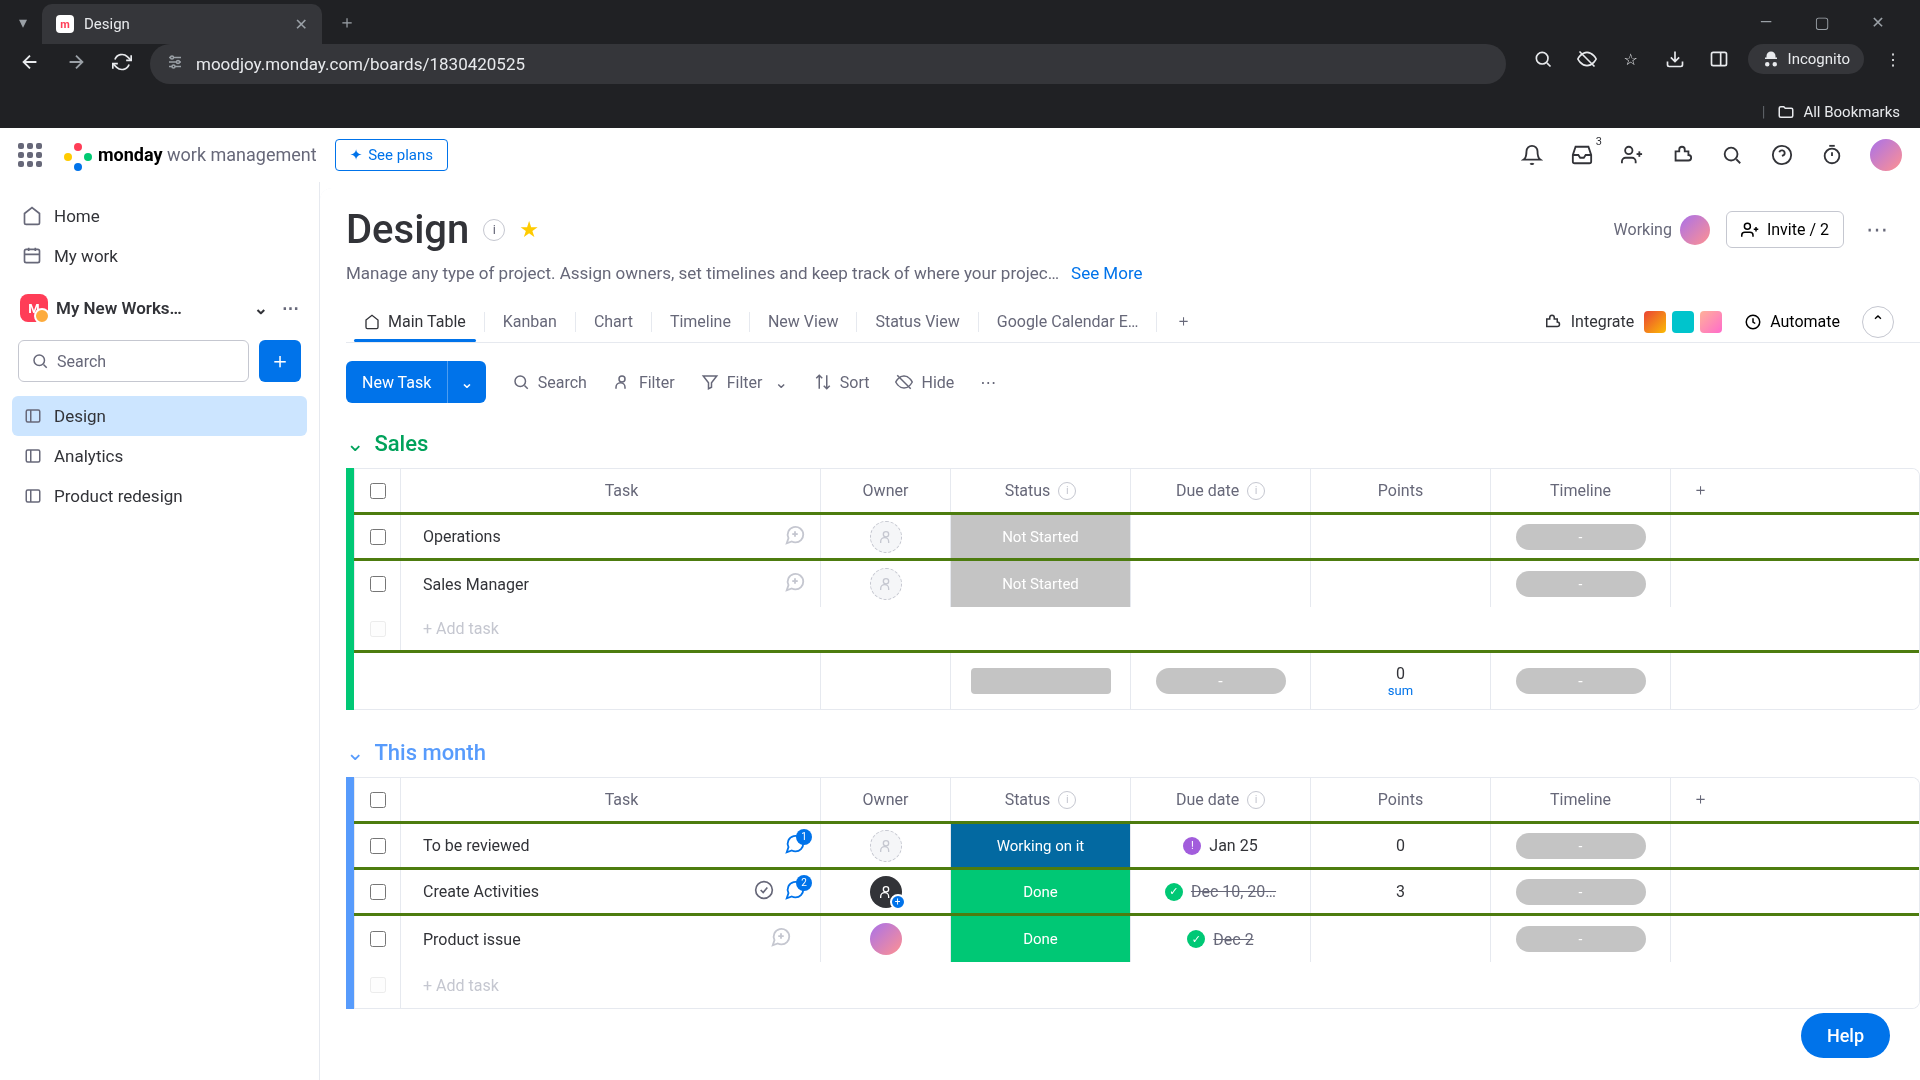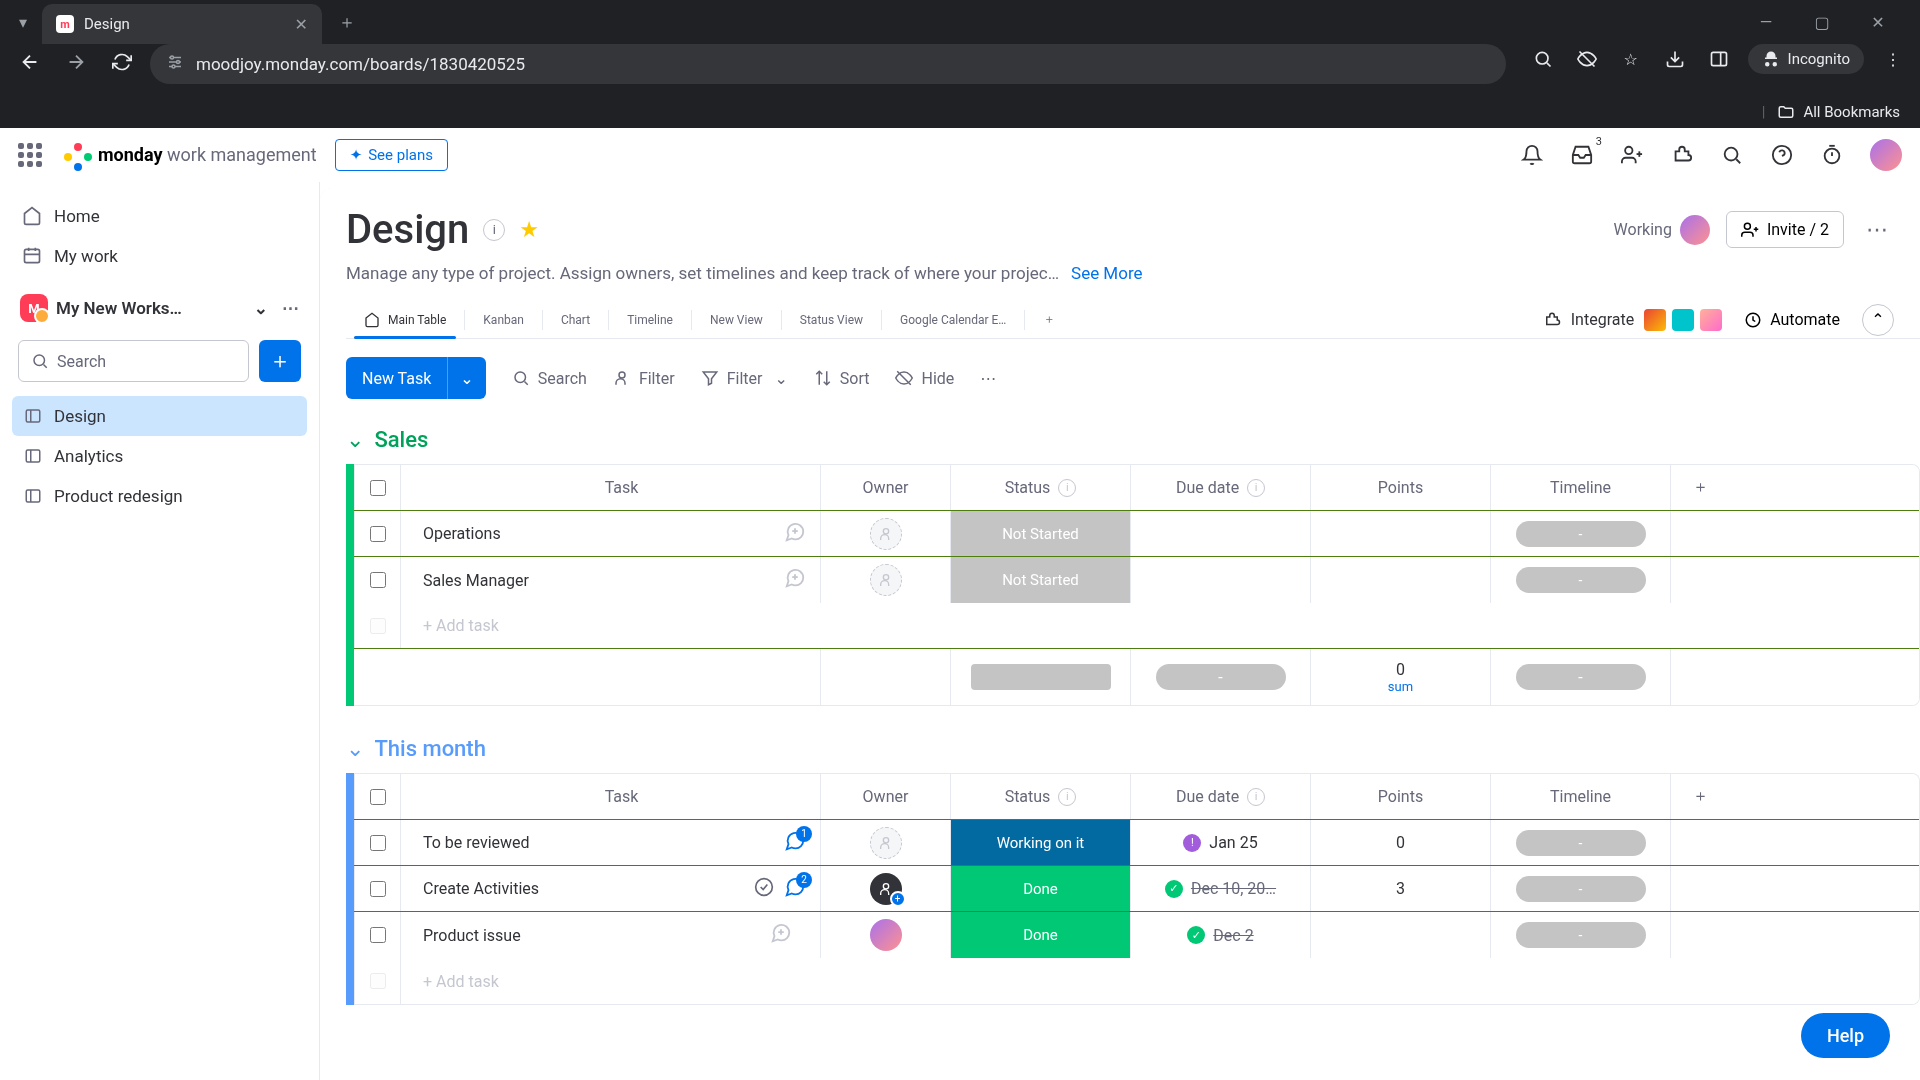--- a/index.html
+++ b/index.html
@@ -75,21 +75,21 @@
 .star-ic{ color:#ffcb00; font-size:22px; cursor:pointer;}
 .board-hd-right{ margin-left:auto; display:flex; align-items:center; gap:16px;}
 .activity{ display:flex; align-items:center; gap:8px; color:#676879; cursor:pointer; font-size:16px;}
 .activity .av{ width:30px; height:30px; border-radius:50%; background:linear-gradient(135deg,#a871ea,#ff9191);}
 .invite-btn{ border:1px solid #c5c7d0; border-radius:6px; padding:8px 14px; display:flex; align-items:center; gap:8px; font-size:16px; cursor:pointer;}
 .more-btn{ width:34px; height:34px; display:flex; align-items:center; justify-content:center; cursor:pointer; color:#676879; font-size:22px;}
 .board-desc{ margin:10px 26px 0 0; color:#676879; font-size:17px; display:flex; align-items:center; gap:12px;}
 .board-desc a{ color:#0073ea; cursor:pointer;}
 
 .views{ margin:18px 0 0; display:flex; align-items:center; gap:0; border-bottom:1px solid #e6e9ef; padding-right:26px;}
-.view-tab{ display:flex; align-items:center; gap:8px; padding:10px 18px; color:#676879; font-size:12px; cursor:pointer; position:relative;}
+.view-tab{ display:flex; align-items:center; gap:8px; padding:10px 18px; color:#676879; font-size:16px; cursor:pointer; position:relative;}
 .view-tab.active{ color:#323338;}
 .view-tab.active::after{ content:""; position:absolute; bottom:-1px; left:8px; right:8px; height:3px; background:#0073ea; border-radius:2px;}
 .view-sep{ width:1px; height:20px; background:#e6e9ef;}
 .views-right{ margin-left:auto; display:flex; align-items:center; gap:22px;}
 .integrate{ display:flex; align-items:center; gap:10px; cursor:pointer; color:#323338; font-size:16px;}
 .int-apps{ display:flex; gap:6px;}
 .int-apps span{ width:22px; height:22px; border-radius:4px;}
 .int-apps span:nth-child(1){ background:linear-gradient(135deg,#ea4335,#fbbc04);}
 .int-apps span:nth-child(2){ background:#00c4cc;}
 .int-apps span:nth-child(3){ background:linear-gradient(135deg,#ffb199,#ff6bcb);}
@@ -101,21 +101,21 @@
 .new-task .lbl{ padding:0 16px; display:flex; align-items:center; font-size:16px; cursor:pointer;}
 .new-task .dd{ padding:0 12px; display:flex; align-items:center; border-left:1px solid rgba(255,255,255,.3); cursor:pointer;}
 .tb-btn{ display:flex; align-items:center; gap:8px; color:#676879; font-size:16px; cursor:pointer;}
 .tb-btn svg{ width:18px; height:18px; stroke:#676879;}
 
 
 .group{ margin:10px 0 30px;}
 .group-hd{ display:flex; align-items:center; gap:10px; font-size:22px; font-weight:500; margin:10px 0 12px;}
 .group-hd .chev{ cursor:pointer;}
 .table{ border:1px solid #e6e9ef; border-left:none; border-radius:0 8px 8px 0; overflow:hidden;}
-.row{ display:flex; align-items:stretch; height:46px; border-bottom:1px solid #4d7c0f; background:#fff;}
+.row{ display:flex; align-items:stretch; height:46px; border-bottom:3px solid #4d7c0f; background:#fff;}
 .row:last-child{ border-bottom:none;}
 .group .color-strip{ width:8px;}
 .sales .color-strip{ background:#00c875;}
 .sales .group-hd{ color:#00a25b;}
 .this-month .color-strip{ background:#579bfc;}
 .this-month .group-hd{ color:#579bfc;}
 .cell{ display:flex; align-items:center; justify-content:center; border-left:1px solid #e6e9ef; font-size:16px; color:#323338; position:relative;}
 .cell.header{ color:#676879; background:#fff;}
 .cell.check{ width:46px;}
 .cell.check input{ width:16px; height:16px;}

